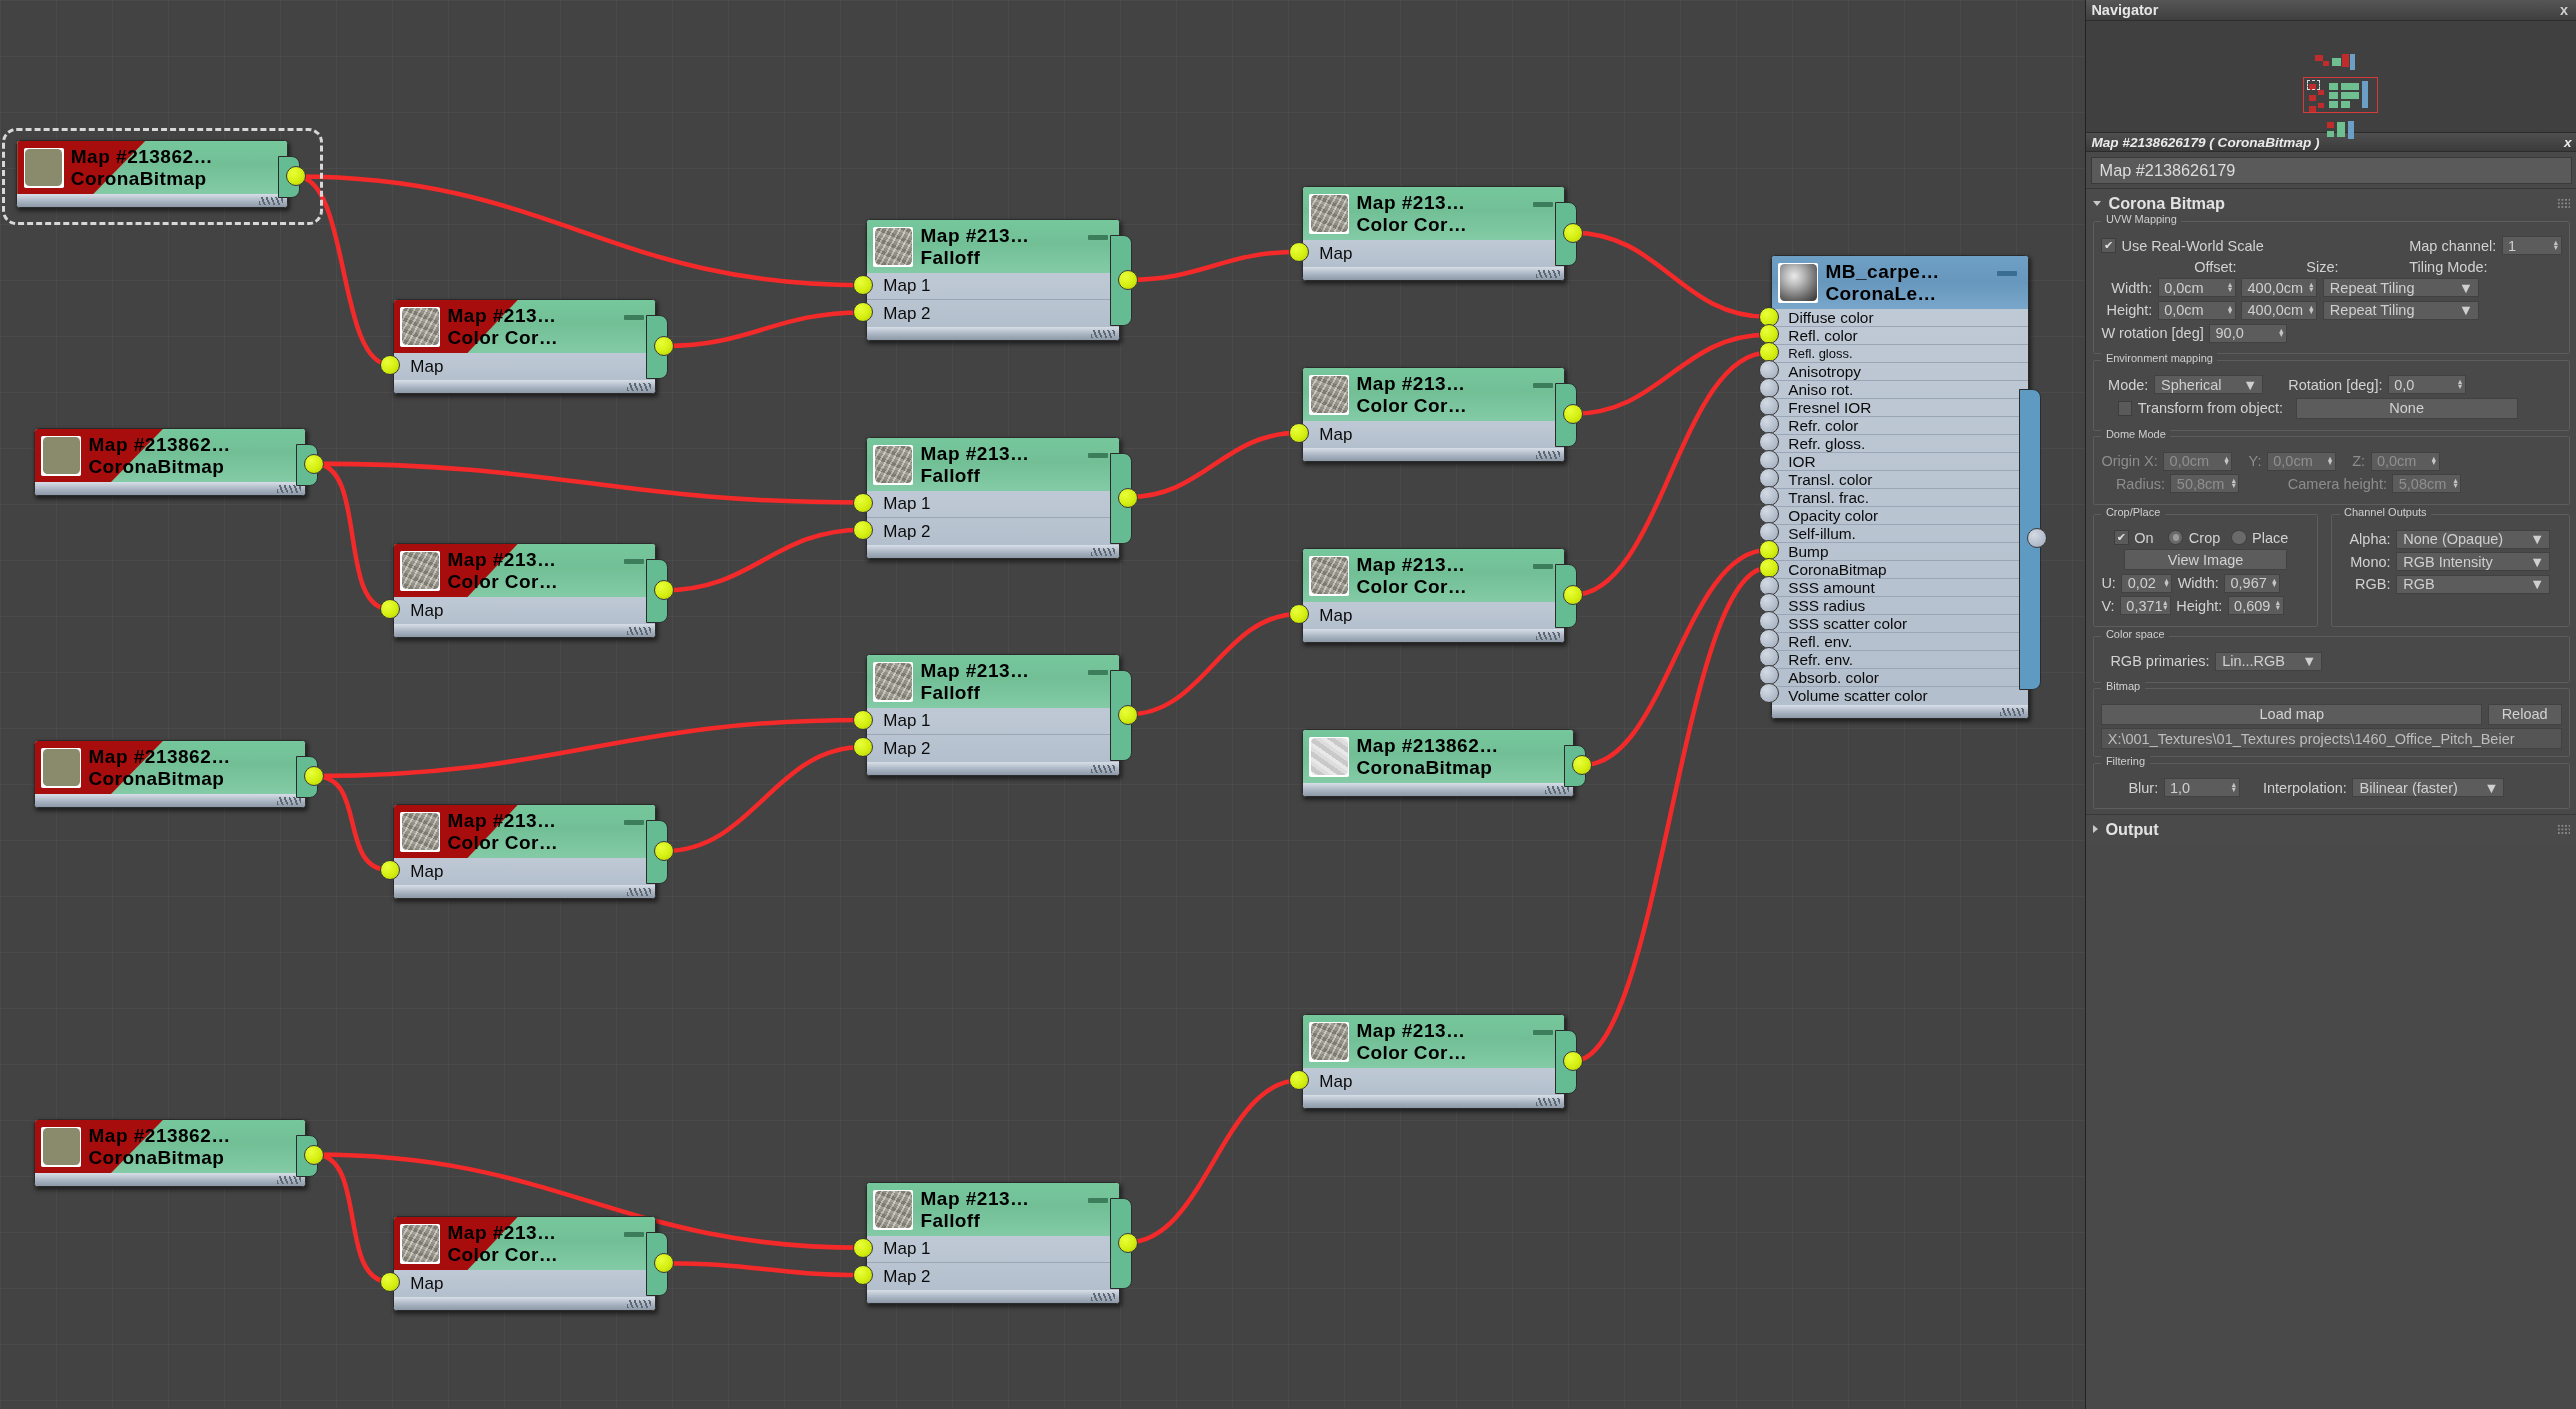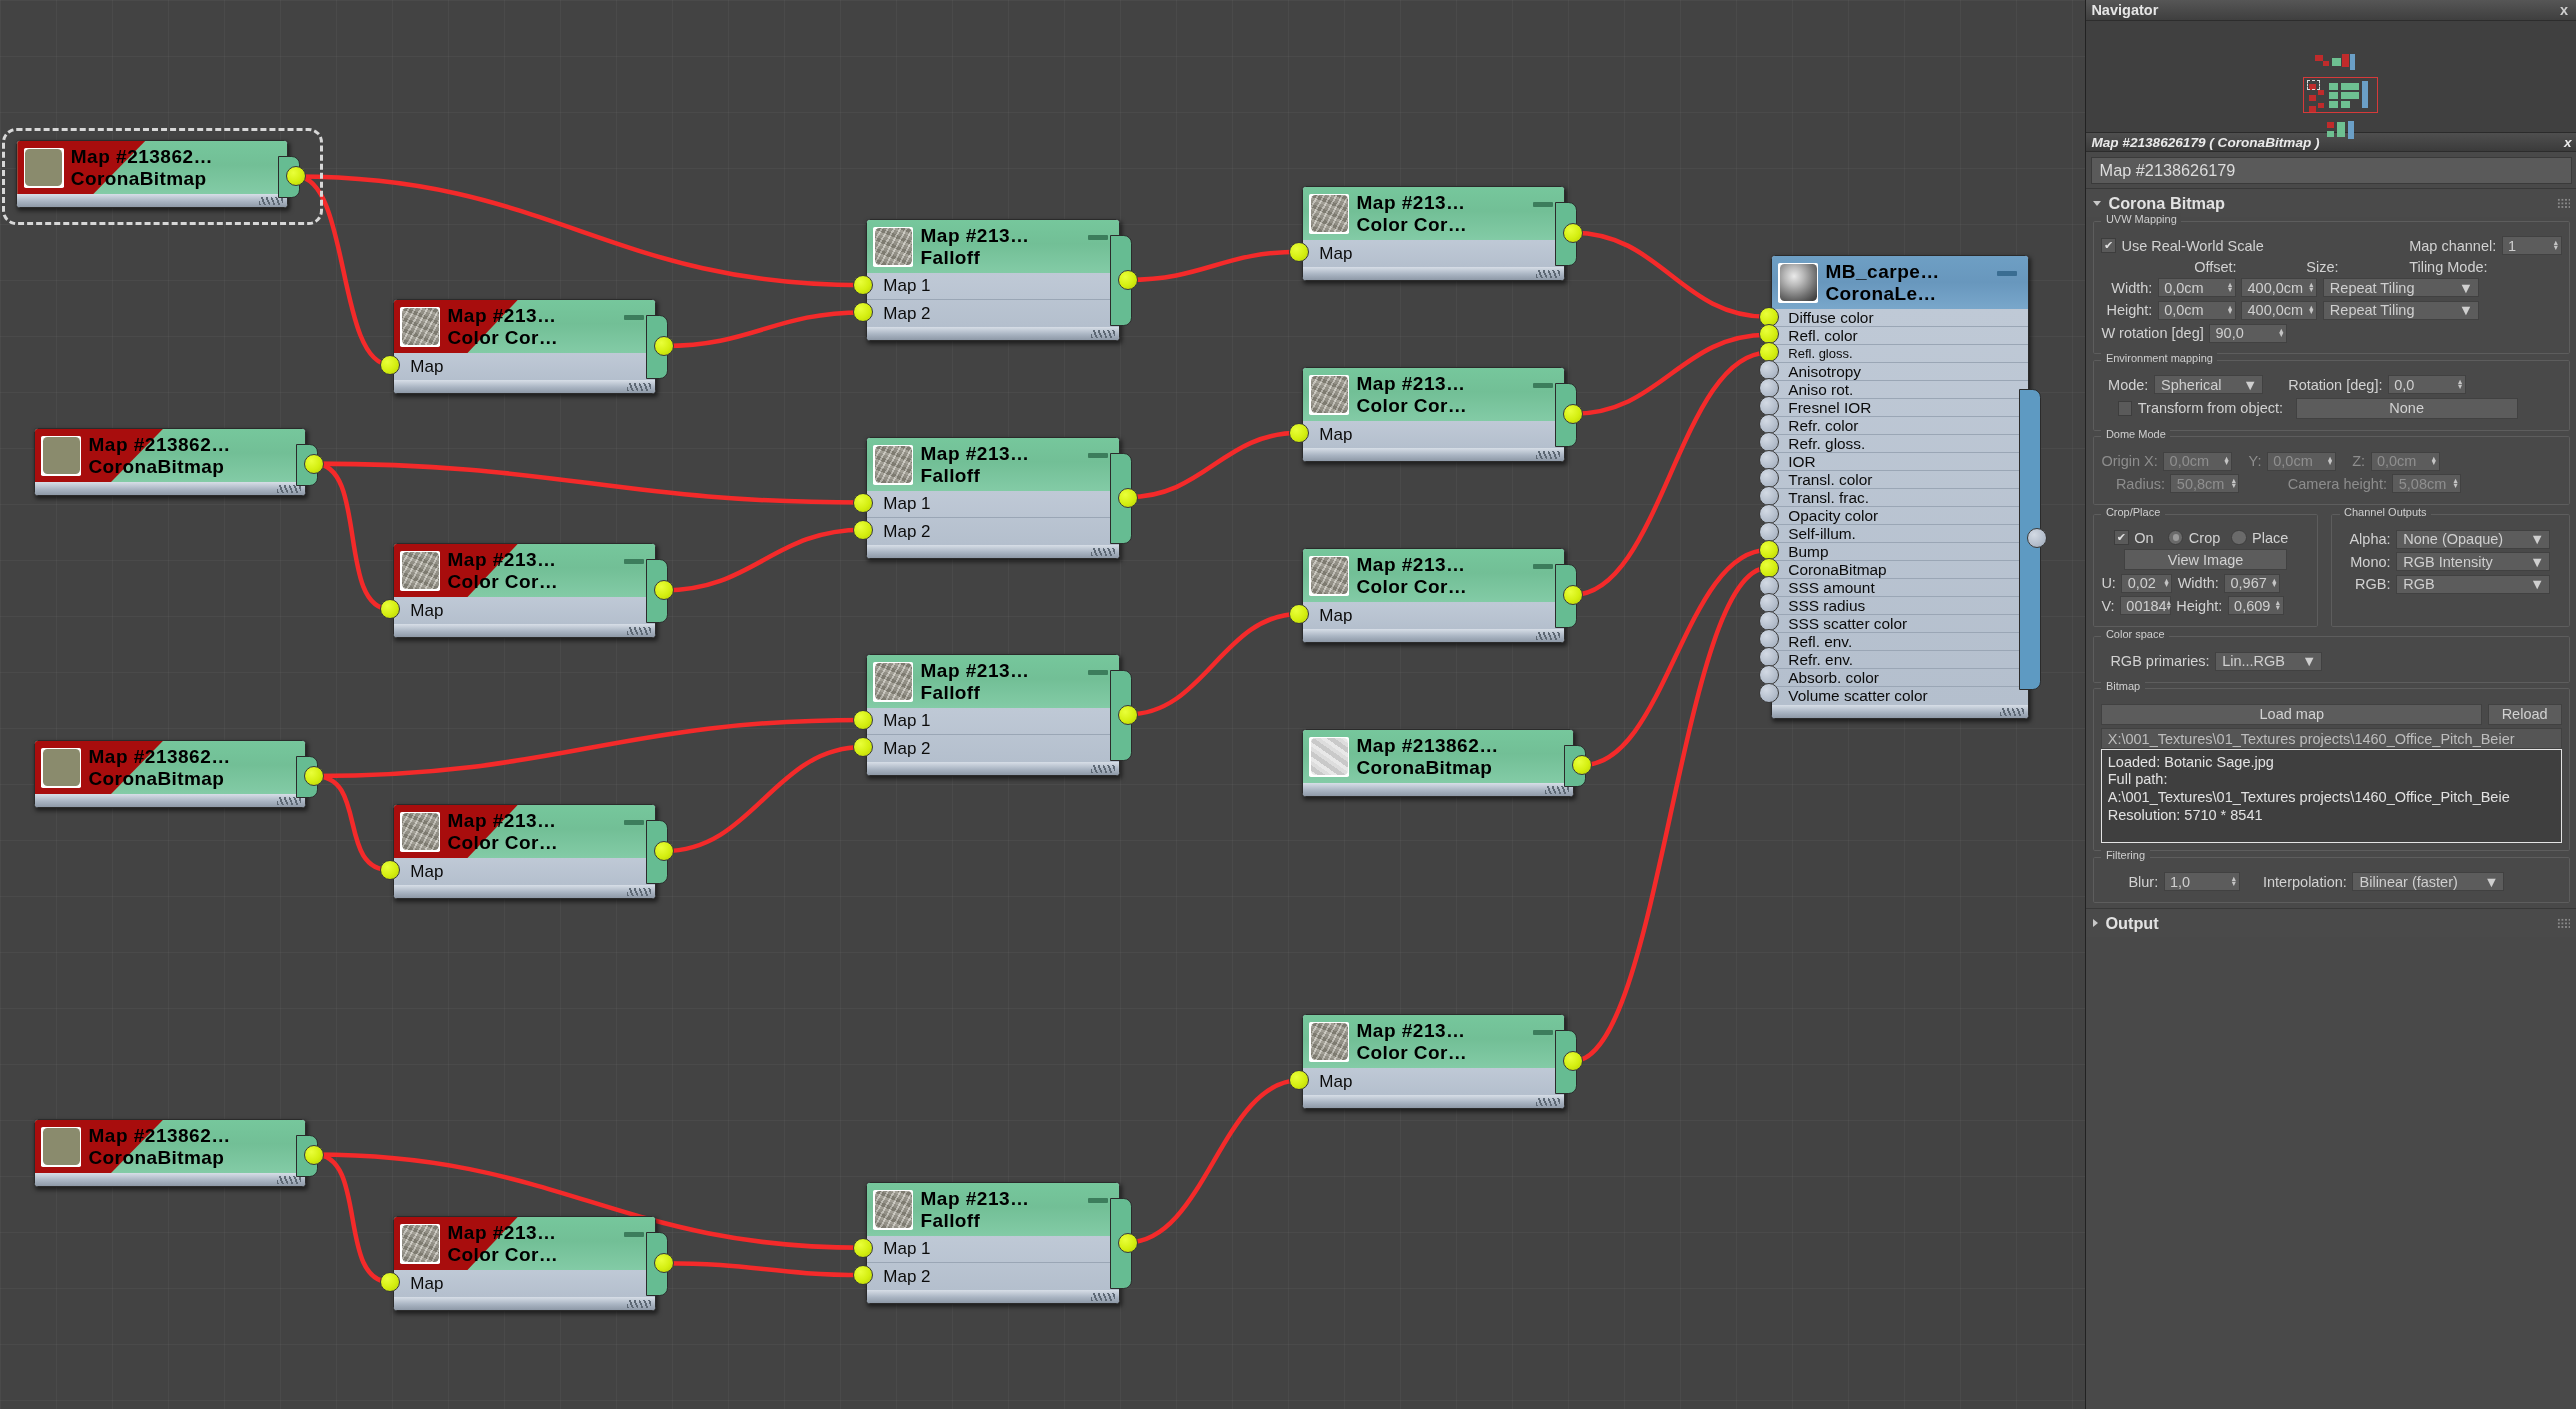--- a/index.html
+++ b/index.html
@@ -764,21 +764,21 @@
           </span>
           <span class="lbl">Width:</span>
           <span class="spin" style="width:56px">
             <span>0,967</span>
               <span class="arrs">▴<br>▾</span>
           </span>
         </div>
         <div class="r">
           <span class="lbl">V:</span>
           <span class="spin" style="width:51px">
-            <span>00184</span>
+            <span>0,371</span>
               <span class="arrs">▴<br>▾</span>
           </span>
           <span class="lbl">Height:</span>
           <span class="spin" style="width:56px">
             <span>0,609</span>
               <span class="arrs">▴<br>▾</span>
           </span>
         </div>
       </div>
 
@@ -819,26 +819,20 @@
       </div>
     </div>
 
     <div class="group">
       <div class="glabel">Bitmap</div>
       <div class="r">
         <span class="btn" style="flex:1">Load map</span>
         <span class="btn" style="width:74px">Reload</span>
       </div>
       <div class="pathfld">X:\001_Textures\01_Textures projects\1460_Office_Pitch_Beier</div>
-      <div class="infobox" id="bitmapInfo">
-          <div>Loaded: Botanic Sage.jpg</div>
-          <div>Full path:</div>
-          <div>A:\001_Textures\01_Textures projects\1460_Office_Pitch_Beie</div>
-          <div>Resolution: 5710 * 8541</div>
-        </div>
     </div>
 
     <div class="group">
       <div class="glabel">Filtering</div>
       <div class="r">
         <span class="lbl" style="margin-left:27px">Blur:</span>
         <span class="spin" style="width:76px">
           <span>1,0</span>
             <span class="arrs">▴<br>▾</span>
         </span>

